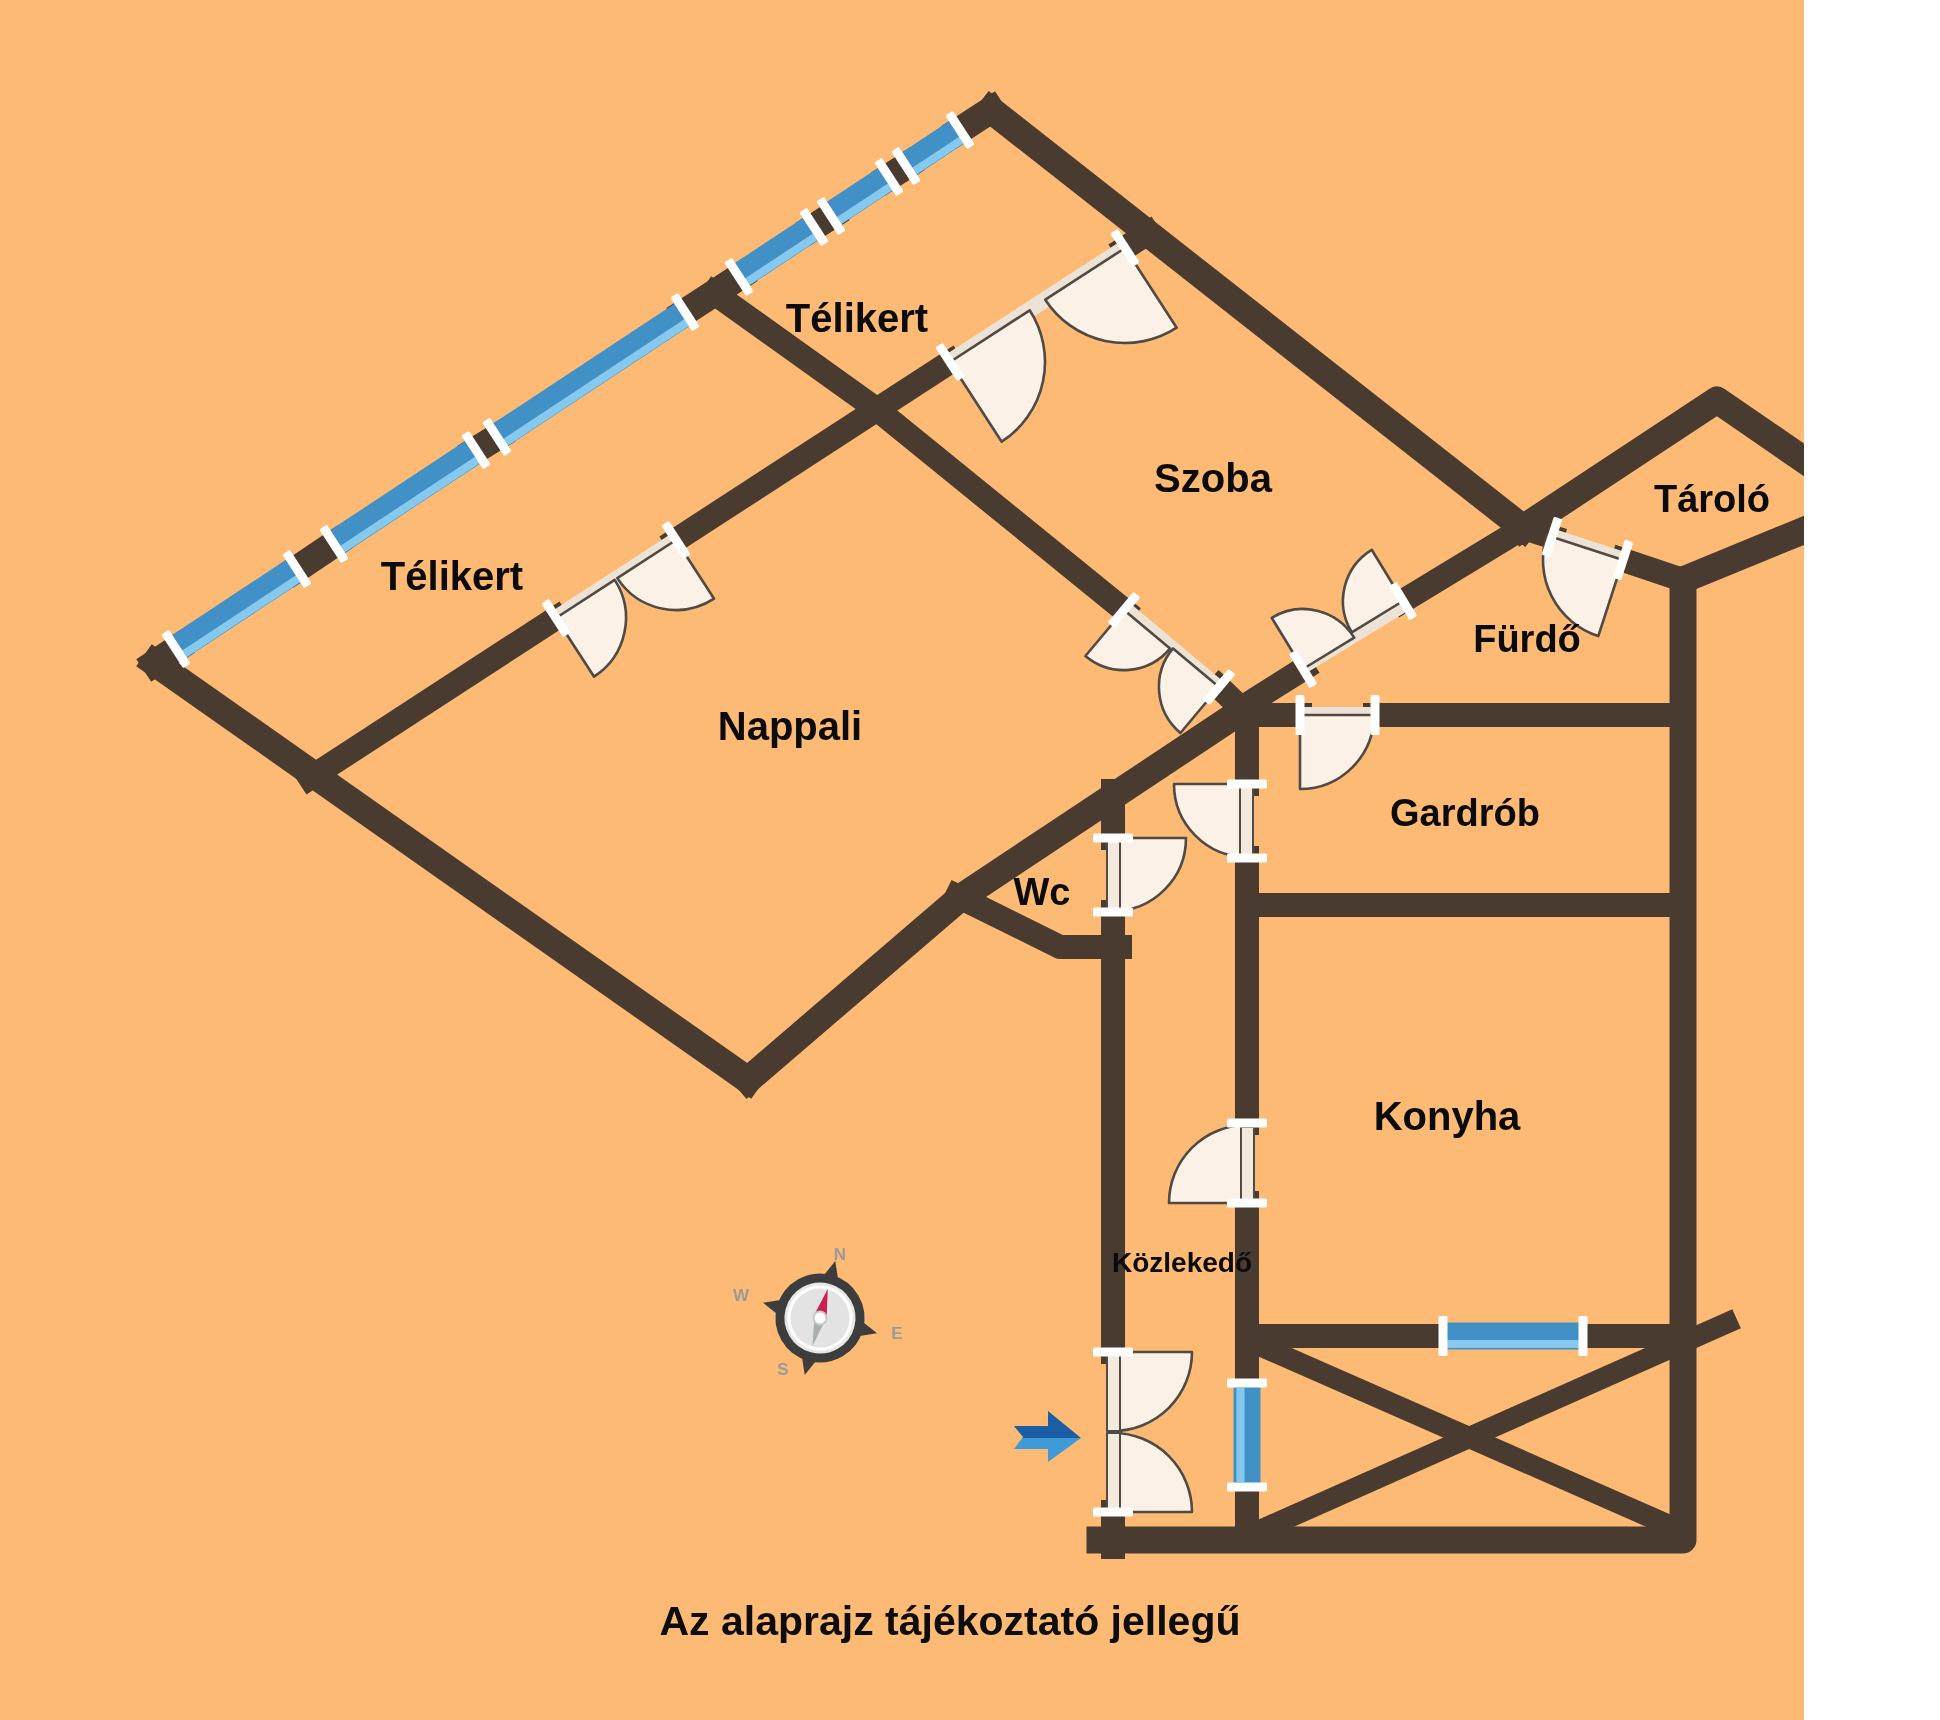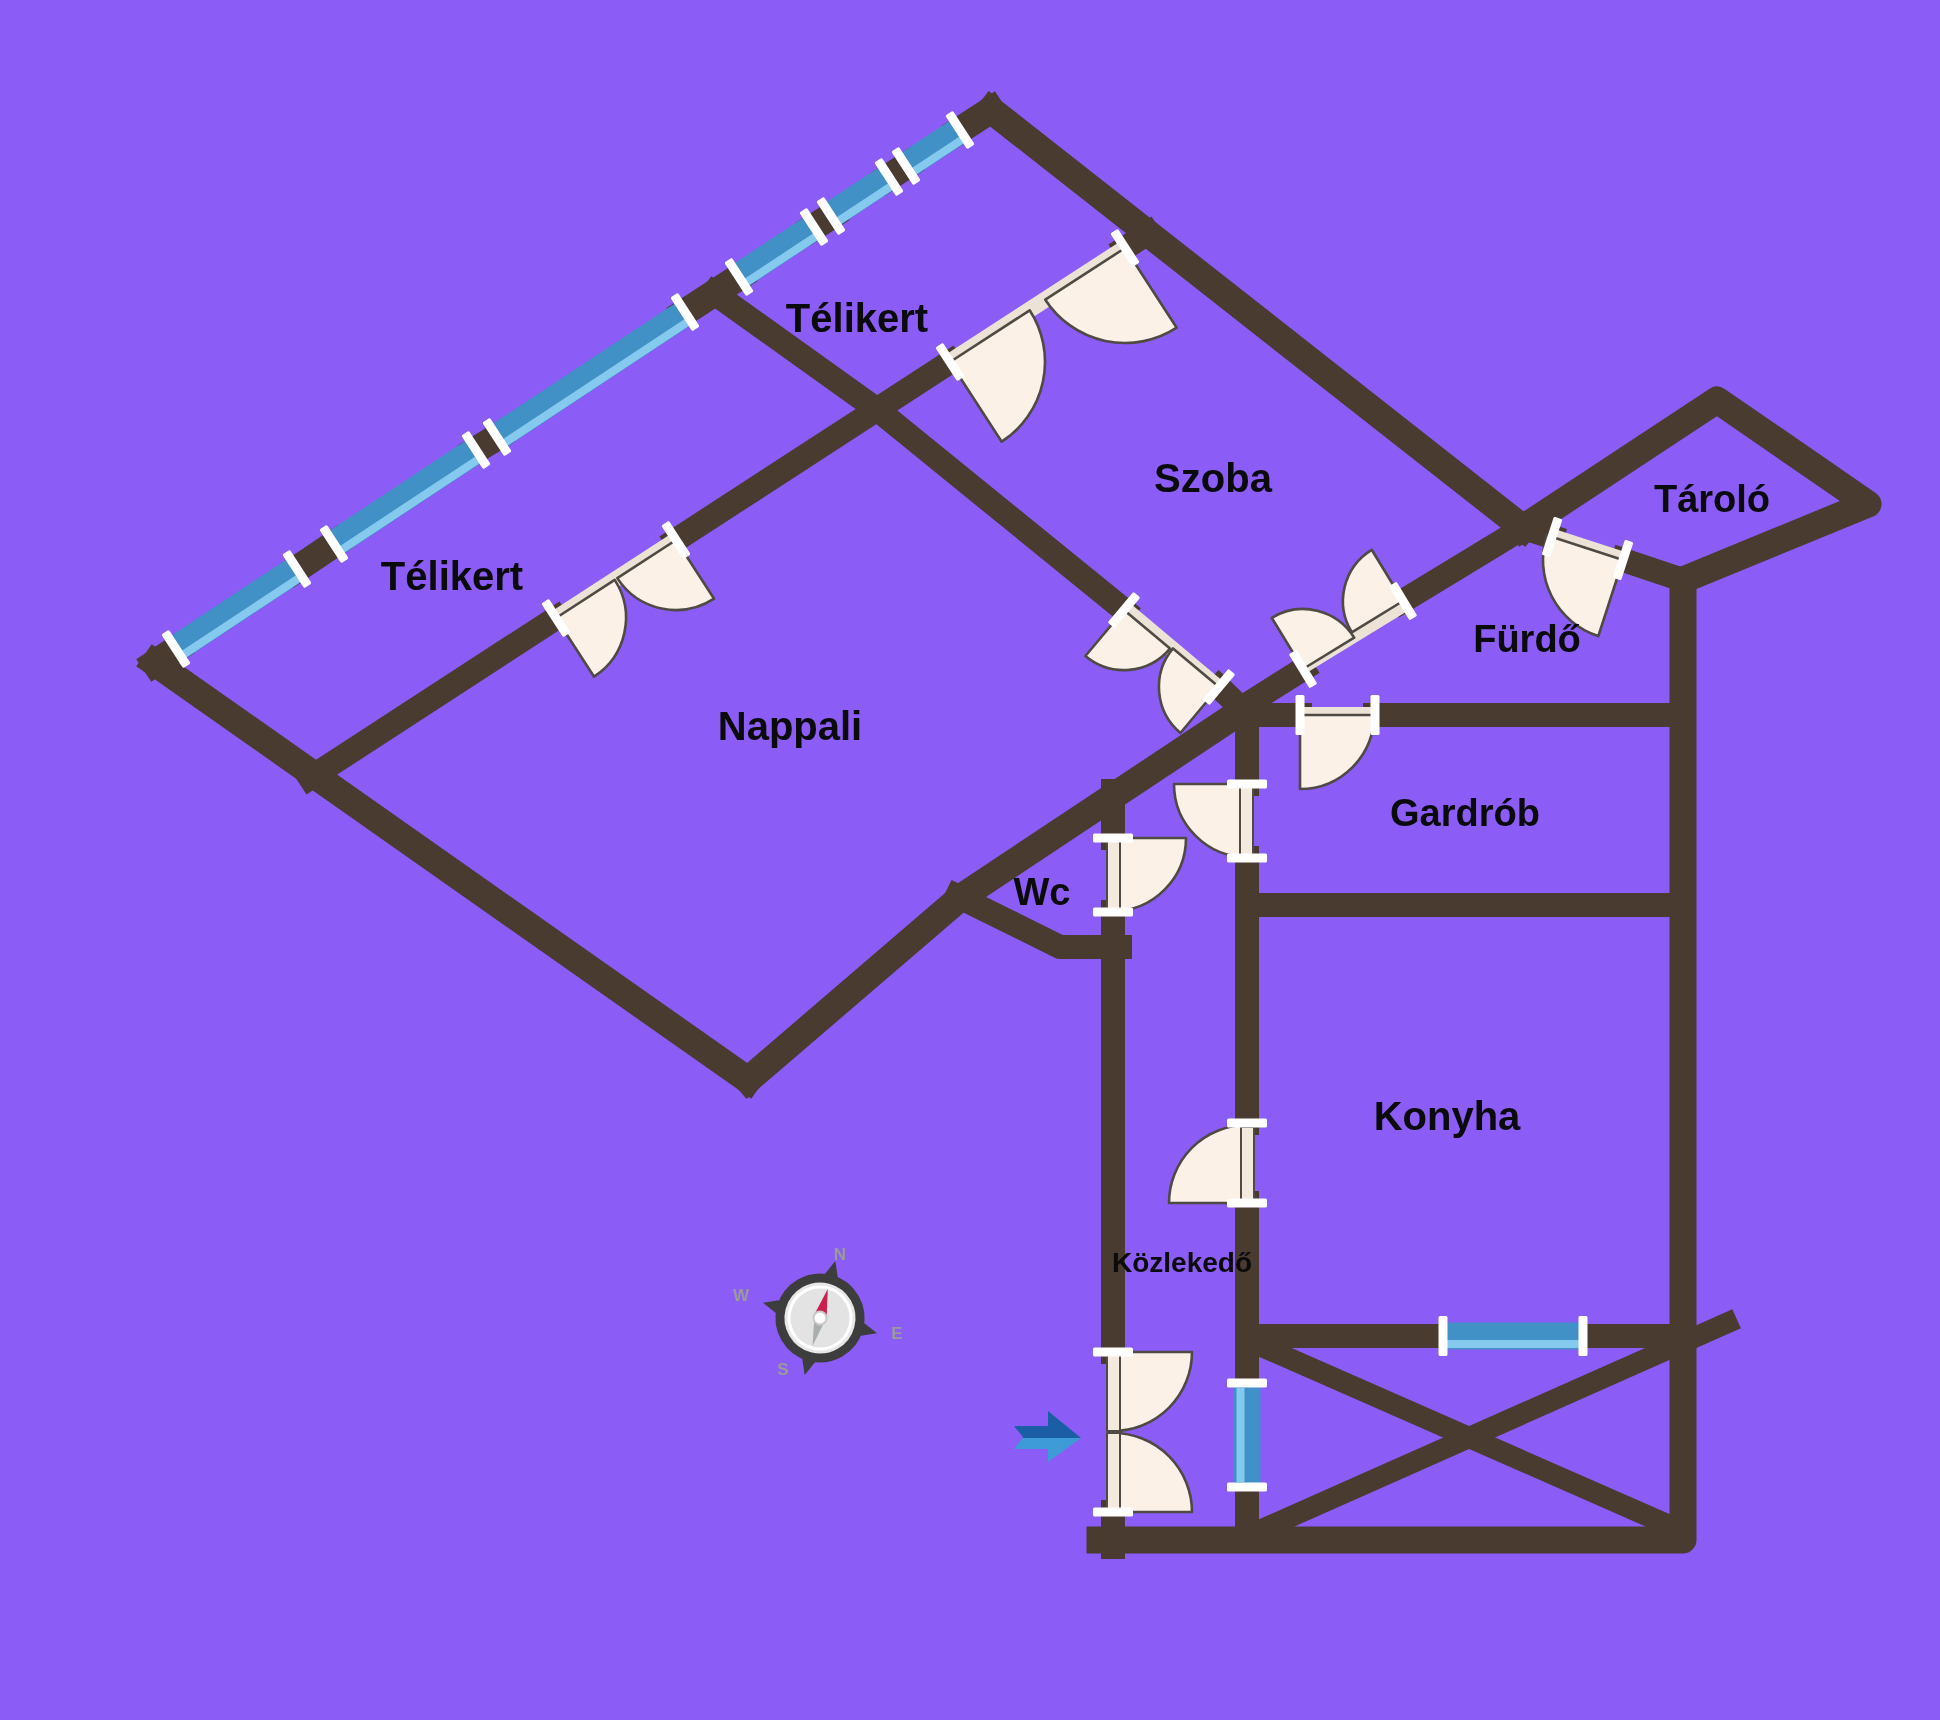--- a/index.html
+++ b/index.html
@@ -1,16 +1,16 @@
 <!DOCTYPE html>
 <html><head>
 <meta charset="utf-8">
 <style>
   html,body{margin:0;padding:0;background:#ffffff;}
-  #stage{position:relative;width:1940px;height:1720px;background:#8b5cf6;overflow:hidden;
+  #stage{position:relative;width:1804px;height:1720px;background:#fdba74;overflow:hidden;
          font-family:"Liberation Sans",sans-serif;}
   #plan{position:absolute;left:0;top:0;}
   #note{position:absolute;left:370px;top:1598px;width:1160px;text-align:center;
         font-size:41px;font-weight:700;color:#0d0d0d;letter-spacing:0px;
         font-family:"Liberation Sans",sans-serif;}
   svg text.room{font-family:"Liberation Sans",sans-serif;font-weight:700;fill:#0b0b0b;}
   svg text.cdir{font-family:"Liberation Sans",sans-serif;font-weight:700;fill:#9a9a9a;}
 </style>
 </head>
 <body>
@@ -192,13 +192,14 @@
             <polygon points="0,29 -6,-1 6,-1" fill="#a9aeae"></polygon>
             <circle r="6.5" fill="#ffffff" stroke="#c9c9c9" stroke-width="2"></circle>
           </g>
           <text x="20" y="-58" text-anchor="middle" font-size="17" class="cdir">N</text>
           <text x="77" y="21" text-anchor="middle" font-size="17" class="cdir">E</text>
           <text x="-37" y="57" text-anchor="middle" font-size="17" class="cdir">S</text>
           <text x="-79" y="-17" text-anchor="middle" font-size="17" class="cdir">W</text>
         </g>
       </g>
     </svg>
+  <div id="note">Az alaprajz tájékoztató jellegű</div>
 </div>
 
 </body></html>

